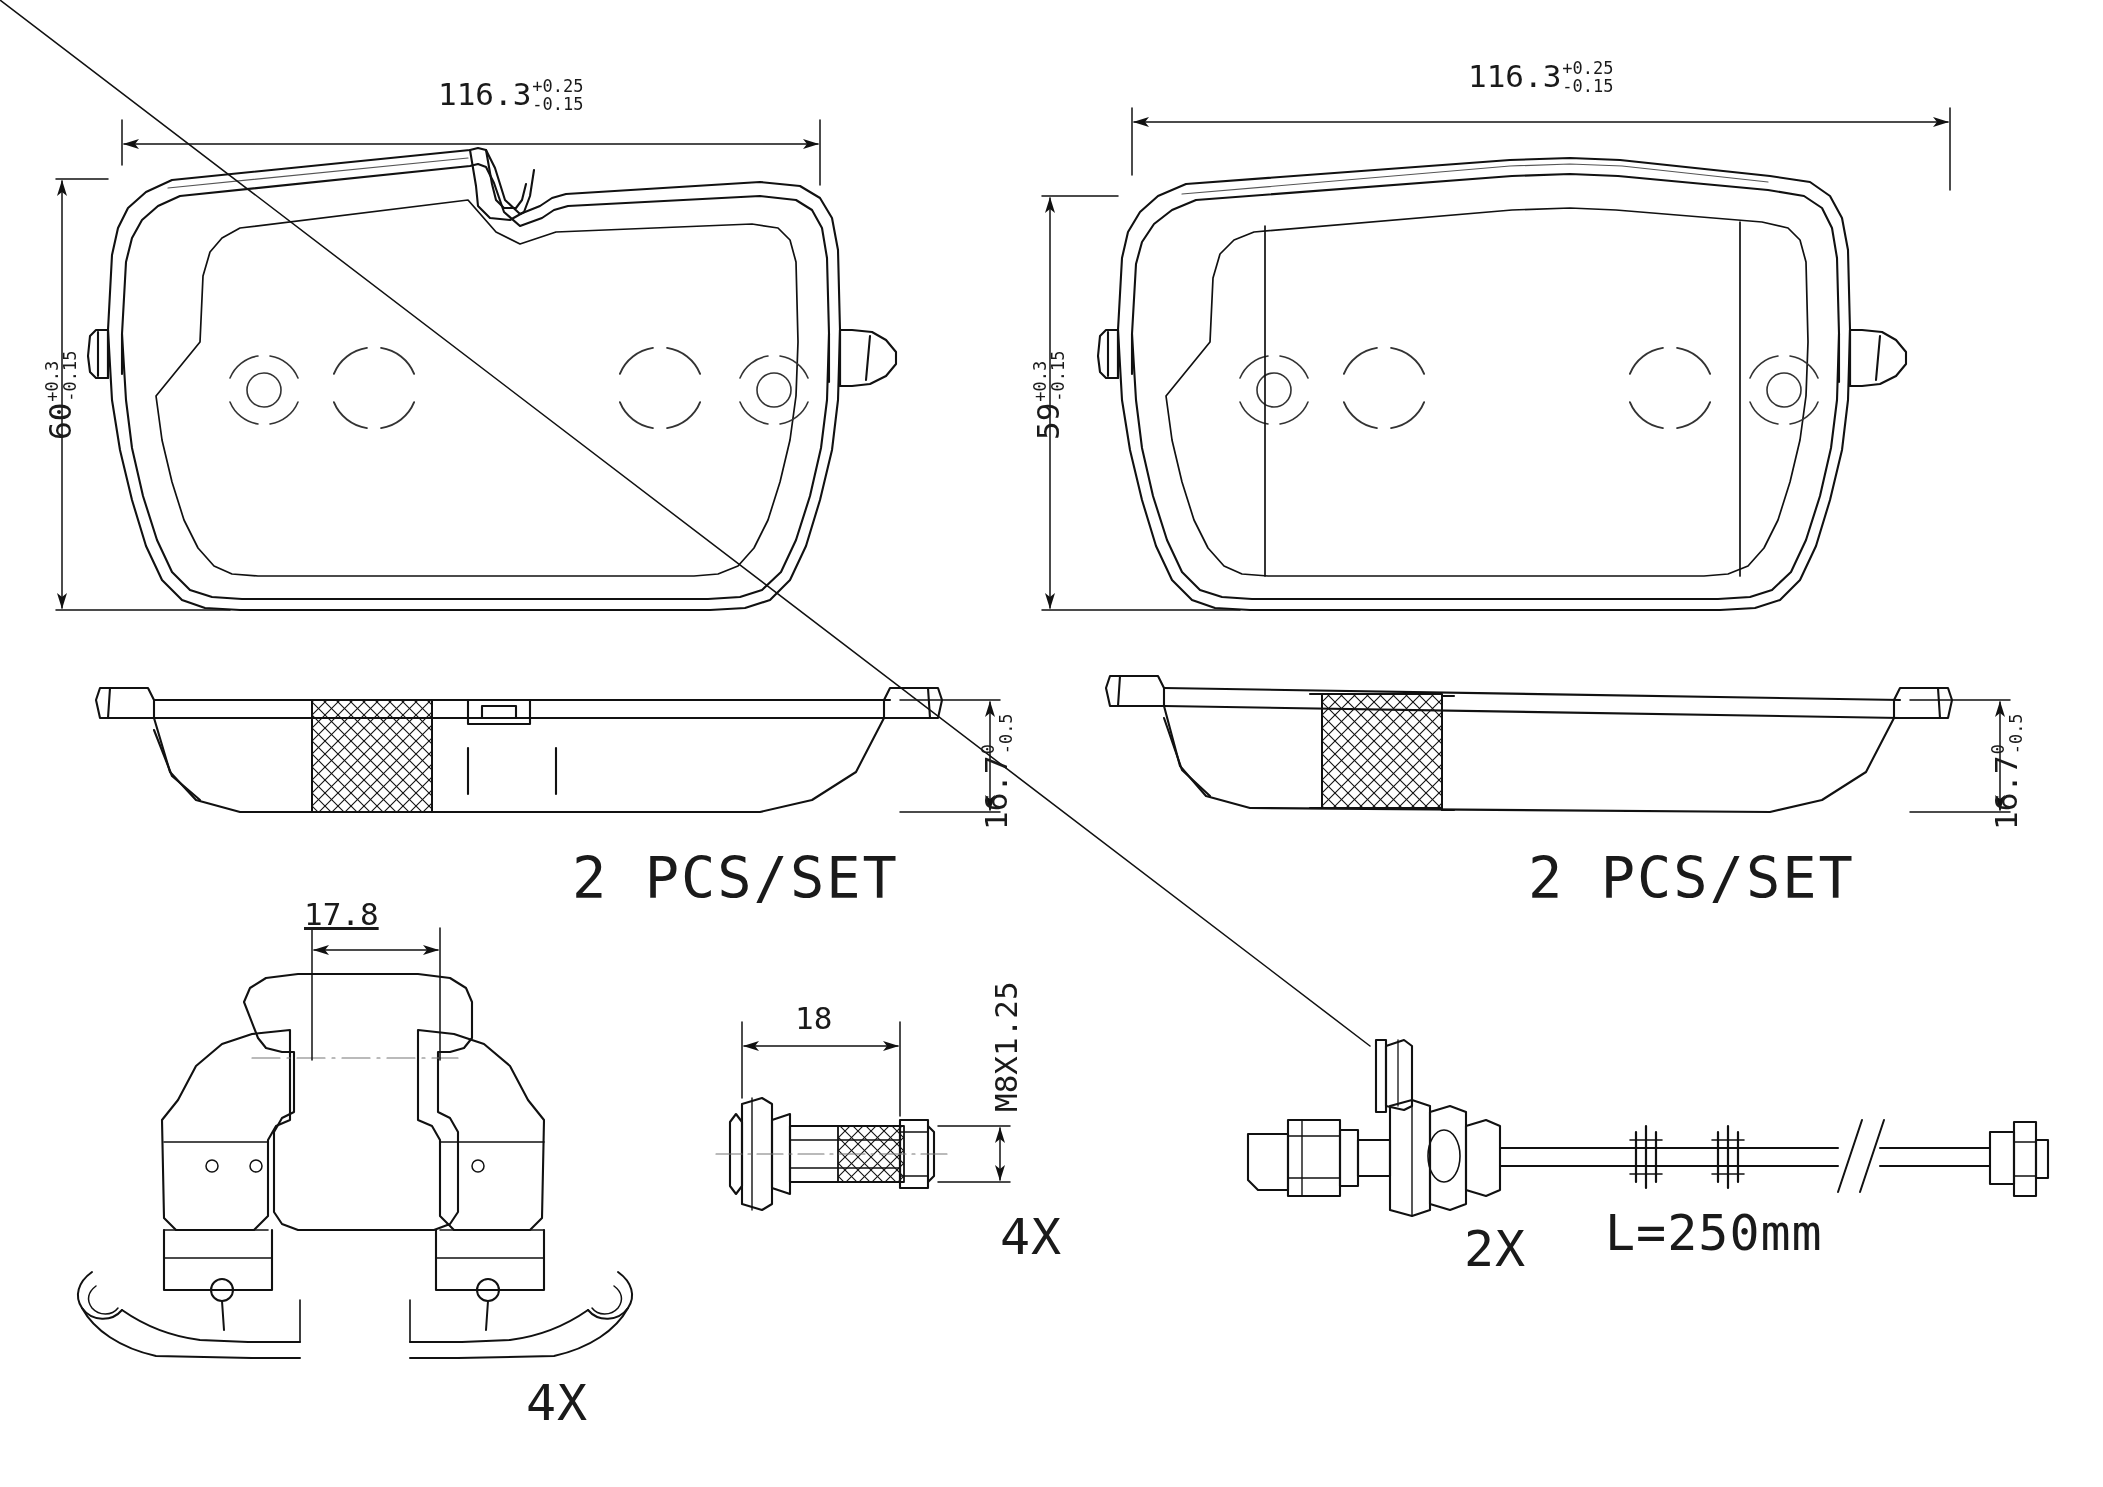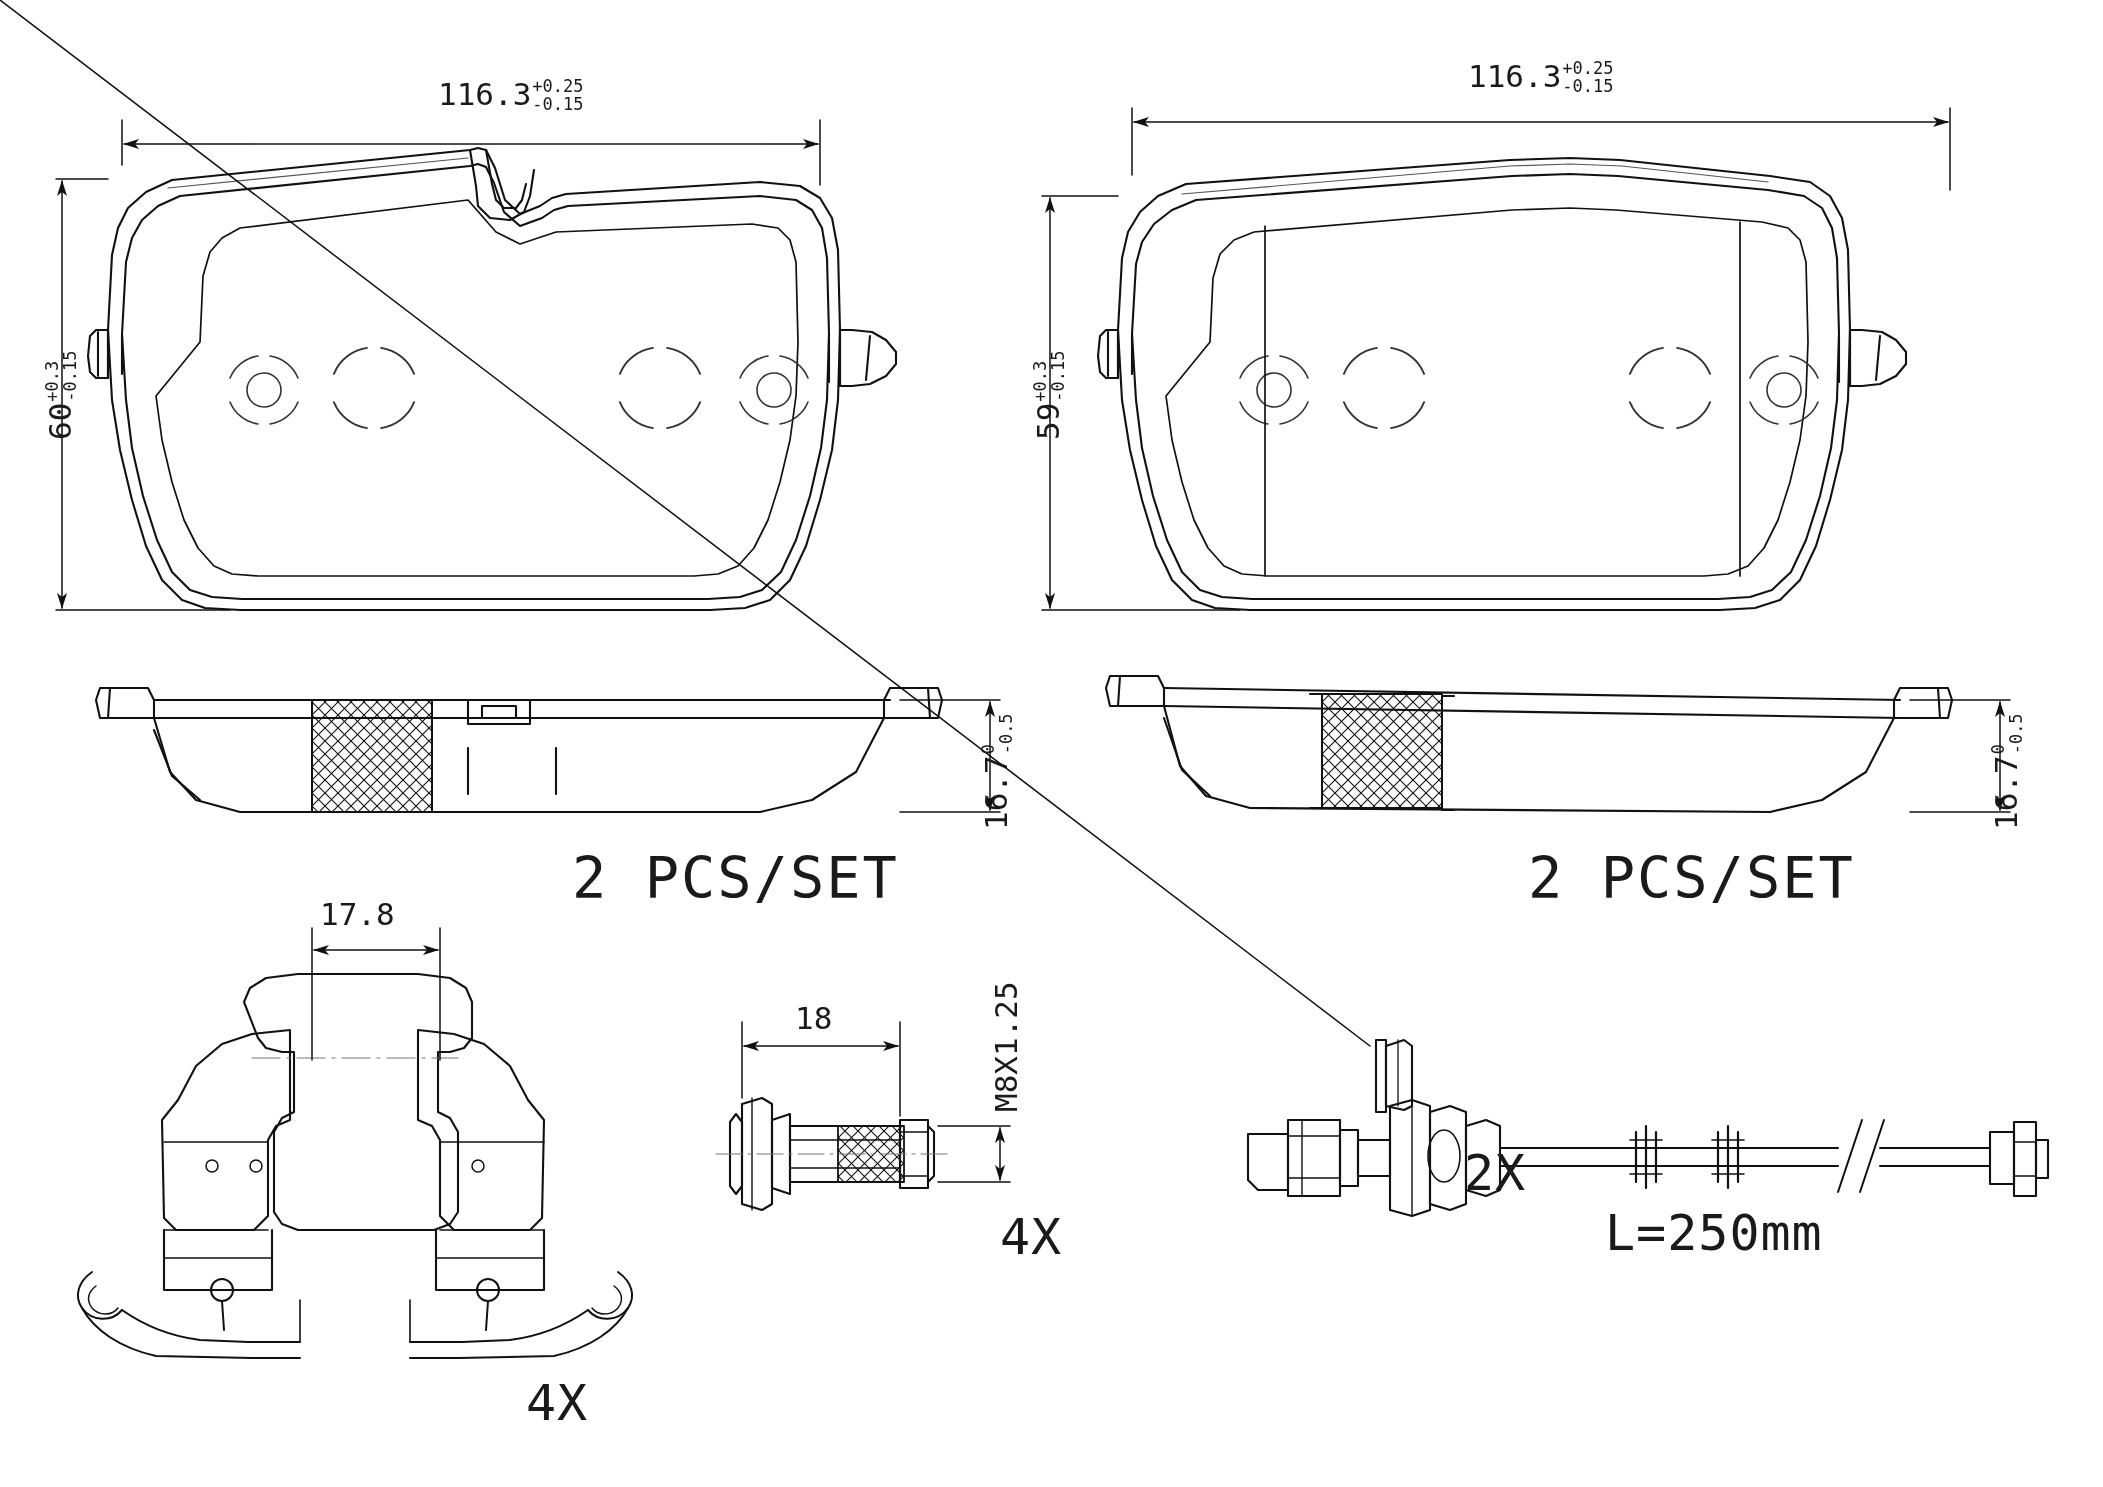--- a/index.html
+++ b/index.html
@@ -395,27 +395,27 @@
 </div>
 
 <div class="lbl dim rot90" style="left:1988px;top:830px;">
   <span>16.7</span><span class="tol"><span>0</span><span>-0.5</span></span>
 </div>
 
 <div class="lbl big" style="left:572px;top:845px;">2   PCS/SET</div>
 
 <div class="lbl big" style="left:1528px;top:845px;">2   PCS/SET</div>
 
-<div class="lbl dim" style="left:320px;top:896px;">17.8</div>
+<div class="lbl dim" style="left:304px;top:896px;text-decoration:underline;">17.8</div>
 
 <div class="lbl qty" style="left:526px;top:1374px;">4X</div>
 
 <div class="lbl dim" style="left:795px;top:1000px;">18</div>
 
 <div class="lbl dim rot90" style="left:988px;top:1112px;">M8X1.25</div>
 
 <div class="lbl qty" style="left:1000px;top:1208px;">4X</div>
 
-<div class="lbl qty" style="left:1464px;top:1144px;">2X</div>
+<div class="lbl qty" style="left:1464px;top:1220px;">2X</div>
 
 <div class="lbl qty" style="left:1582px;top:1204px;margin-left:23px;">L=250mm</div>
 
 </div>
 
 </body></html>

